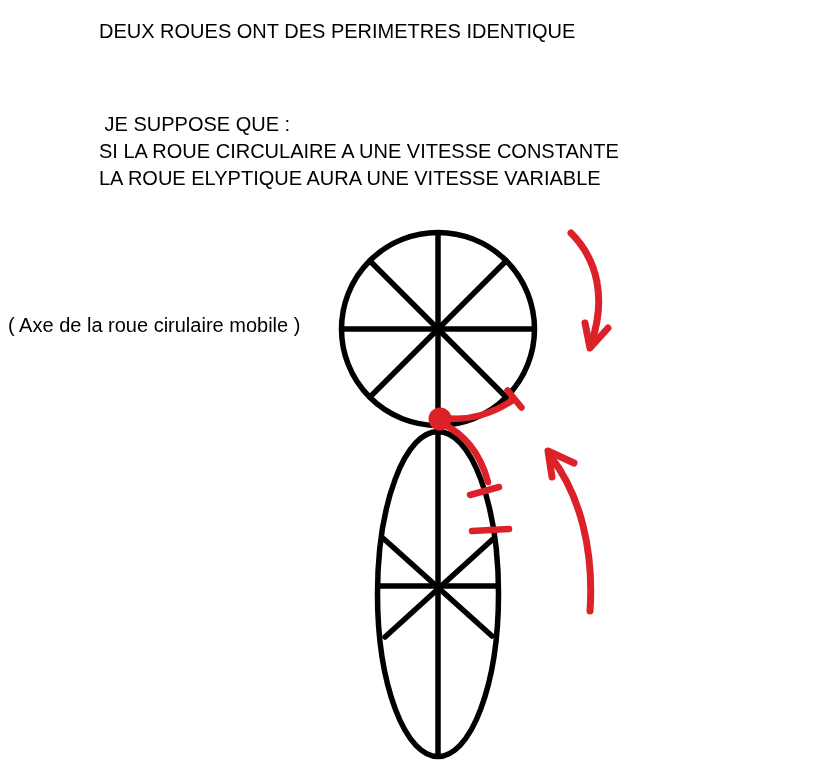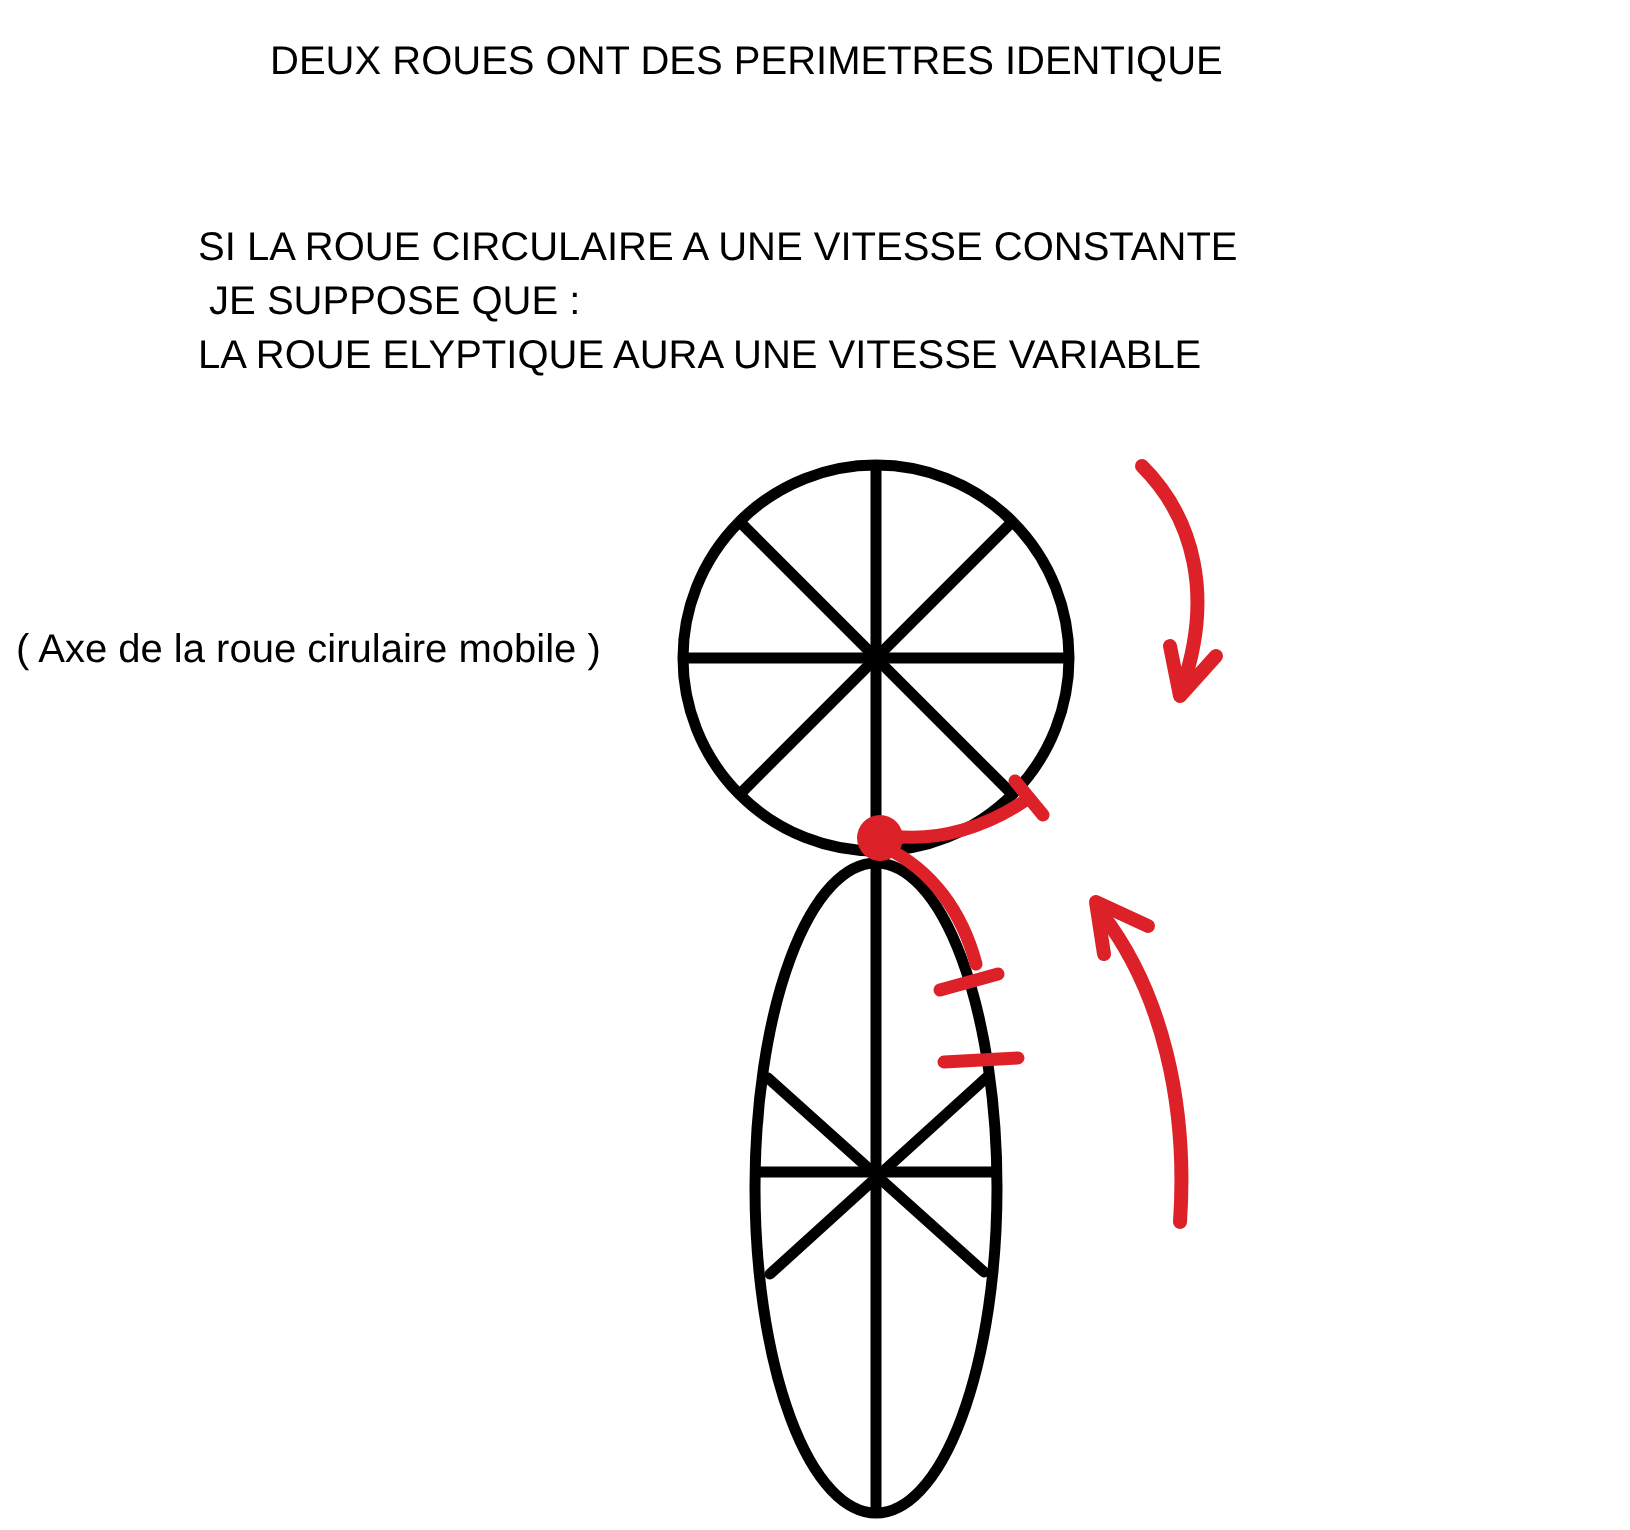--- a/index.html
+++ b/index.html
@@ -21,21 +21,20 @@
     font-size: 20px;
     color: #000000;
   }
   .txt .line {
     white-space: pre;
   }
   .heading-block {
     left: 99px;
     top: 19px;
     line-height: 24px;
-    margin-left: 36px;
   }
   .hypothesis-block {
     left: 99px;
     top: 111px;
     line-height: 27px;
   }
   .axle-label {
     left: 8px;
     top: 313px;
     line-height: 24px;
@@ -49,22 +48,22 @@
 </head>
 <body>
 
 <div class="canvas">
 
   <div class="txt heading-block">
     <div class="line">DEUX ROUES ONT DES PERIMETRES IDENTIQUE</div>
   </div>
 
   <div class="txt hypothesis-block">
+    <div class="line"> JE SUPPOSE QUE :</div>
     <div class="line">SI LA ROUE CIRCULAIRE A UNE VITESSE CONSTANTE</div>
-    <div class="line"> JE SUPPOSE QUE :</div>
     <div class="line">LA ROUE ELYPTIQUE AURA UNE VITESSE VARIABLE</div>
   </div>
 
   <div class="txt axle-label">
     <span class="line">( Axe de la roue cirulaire mobile )</span>
   </div>
 
   <svg class="diagram" width="815" height="765" viewBox="0 0 815 765">
 
     <g fill="none" stroke="#000000" stroke-width="5.5" stroke-linecap="round">

